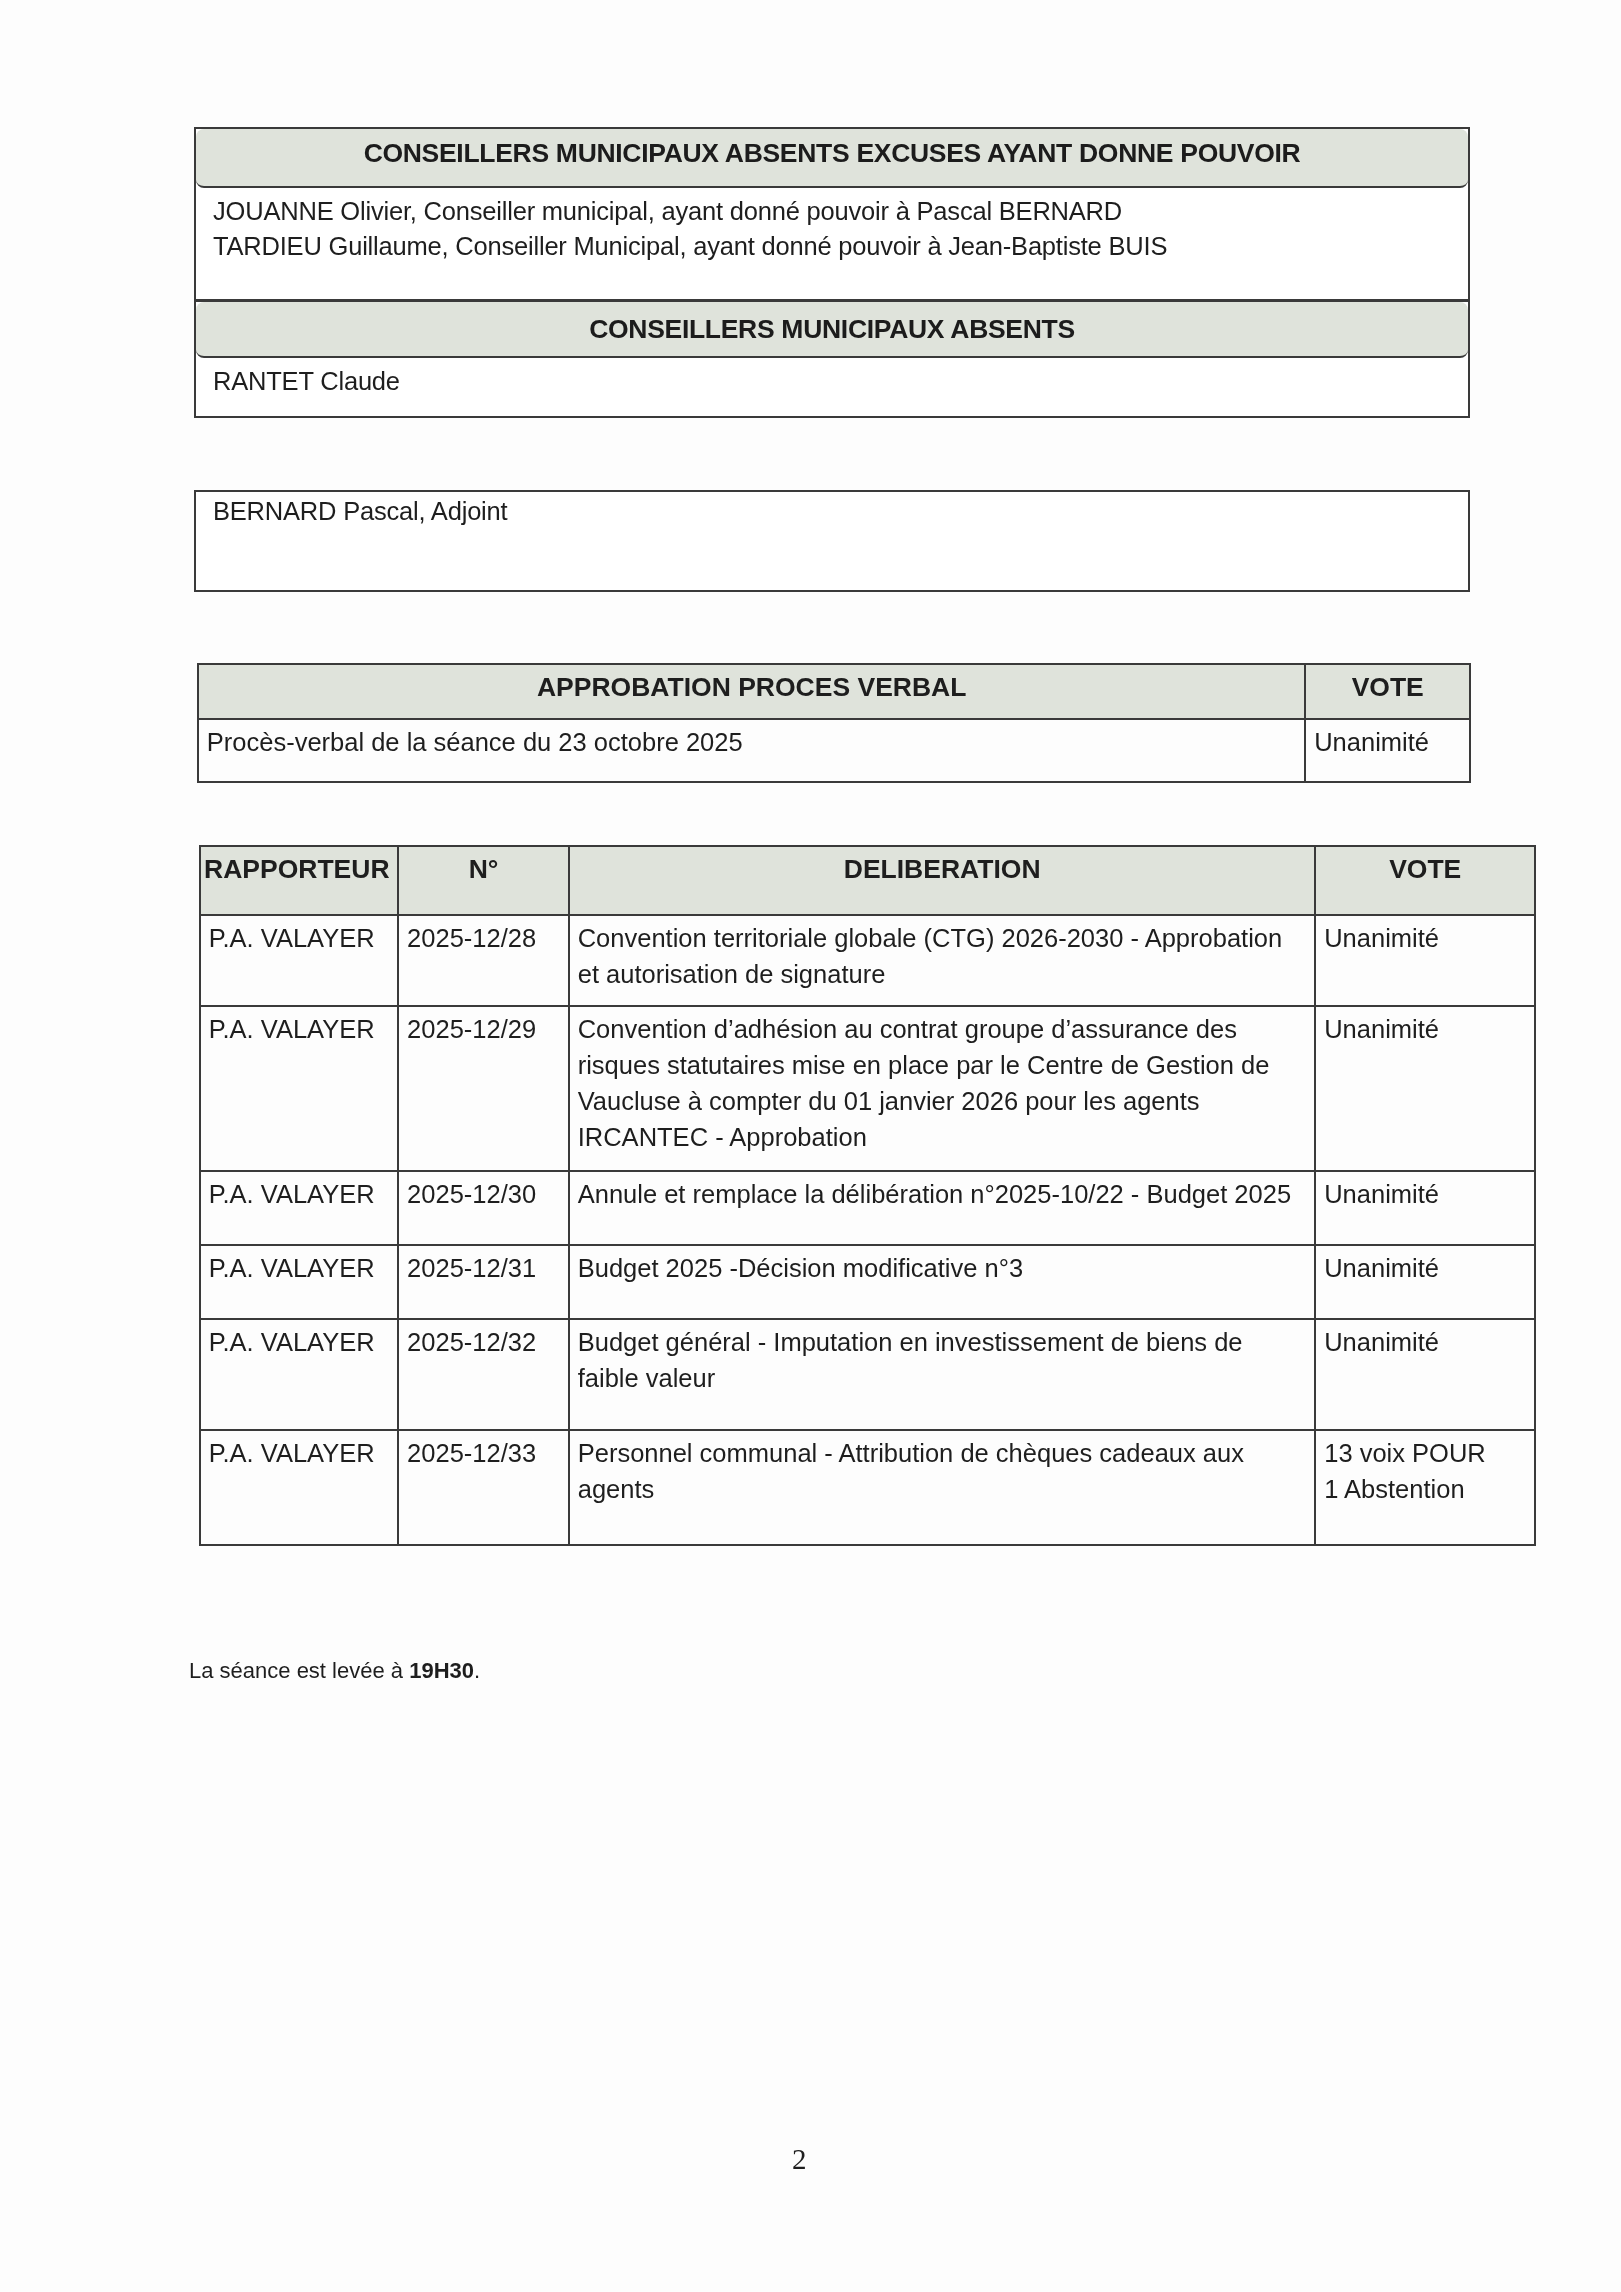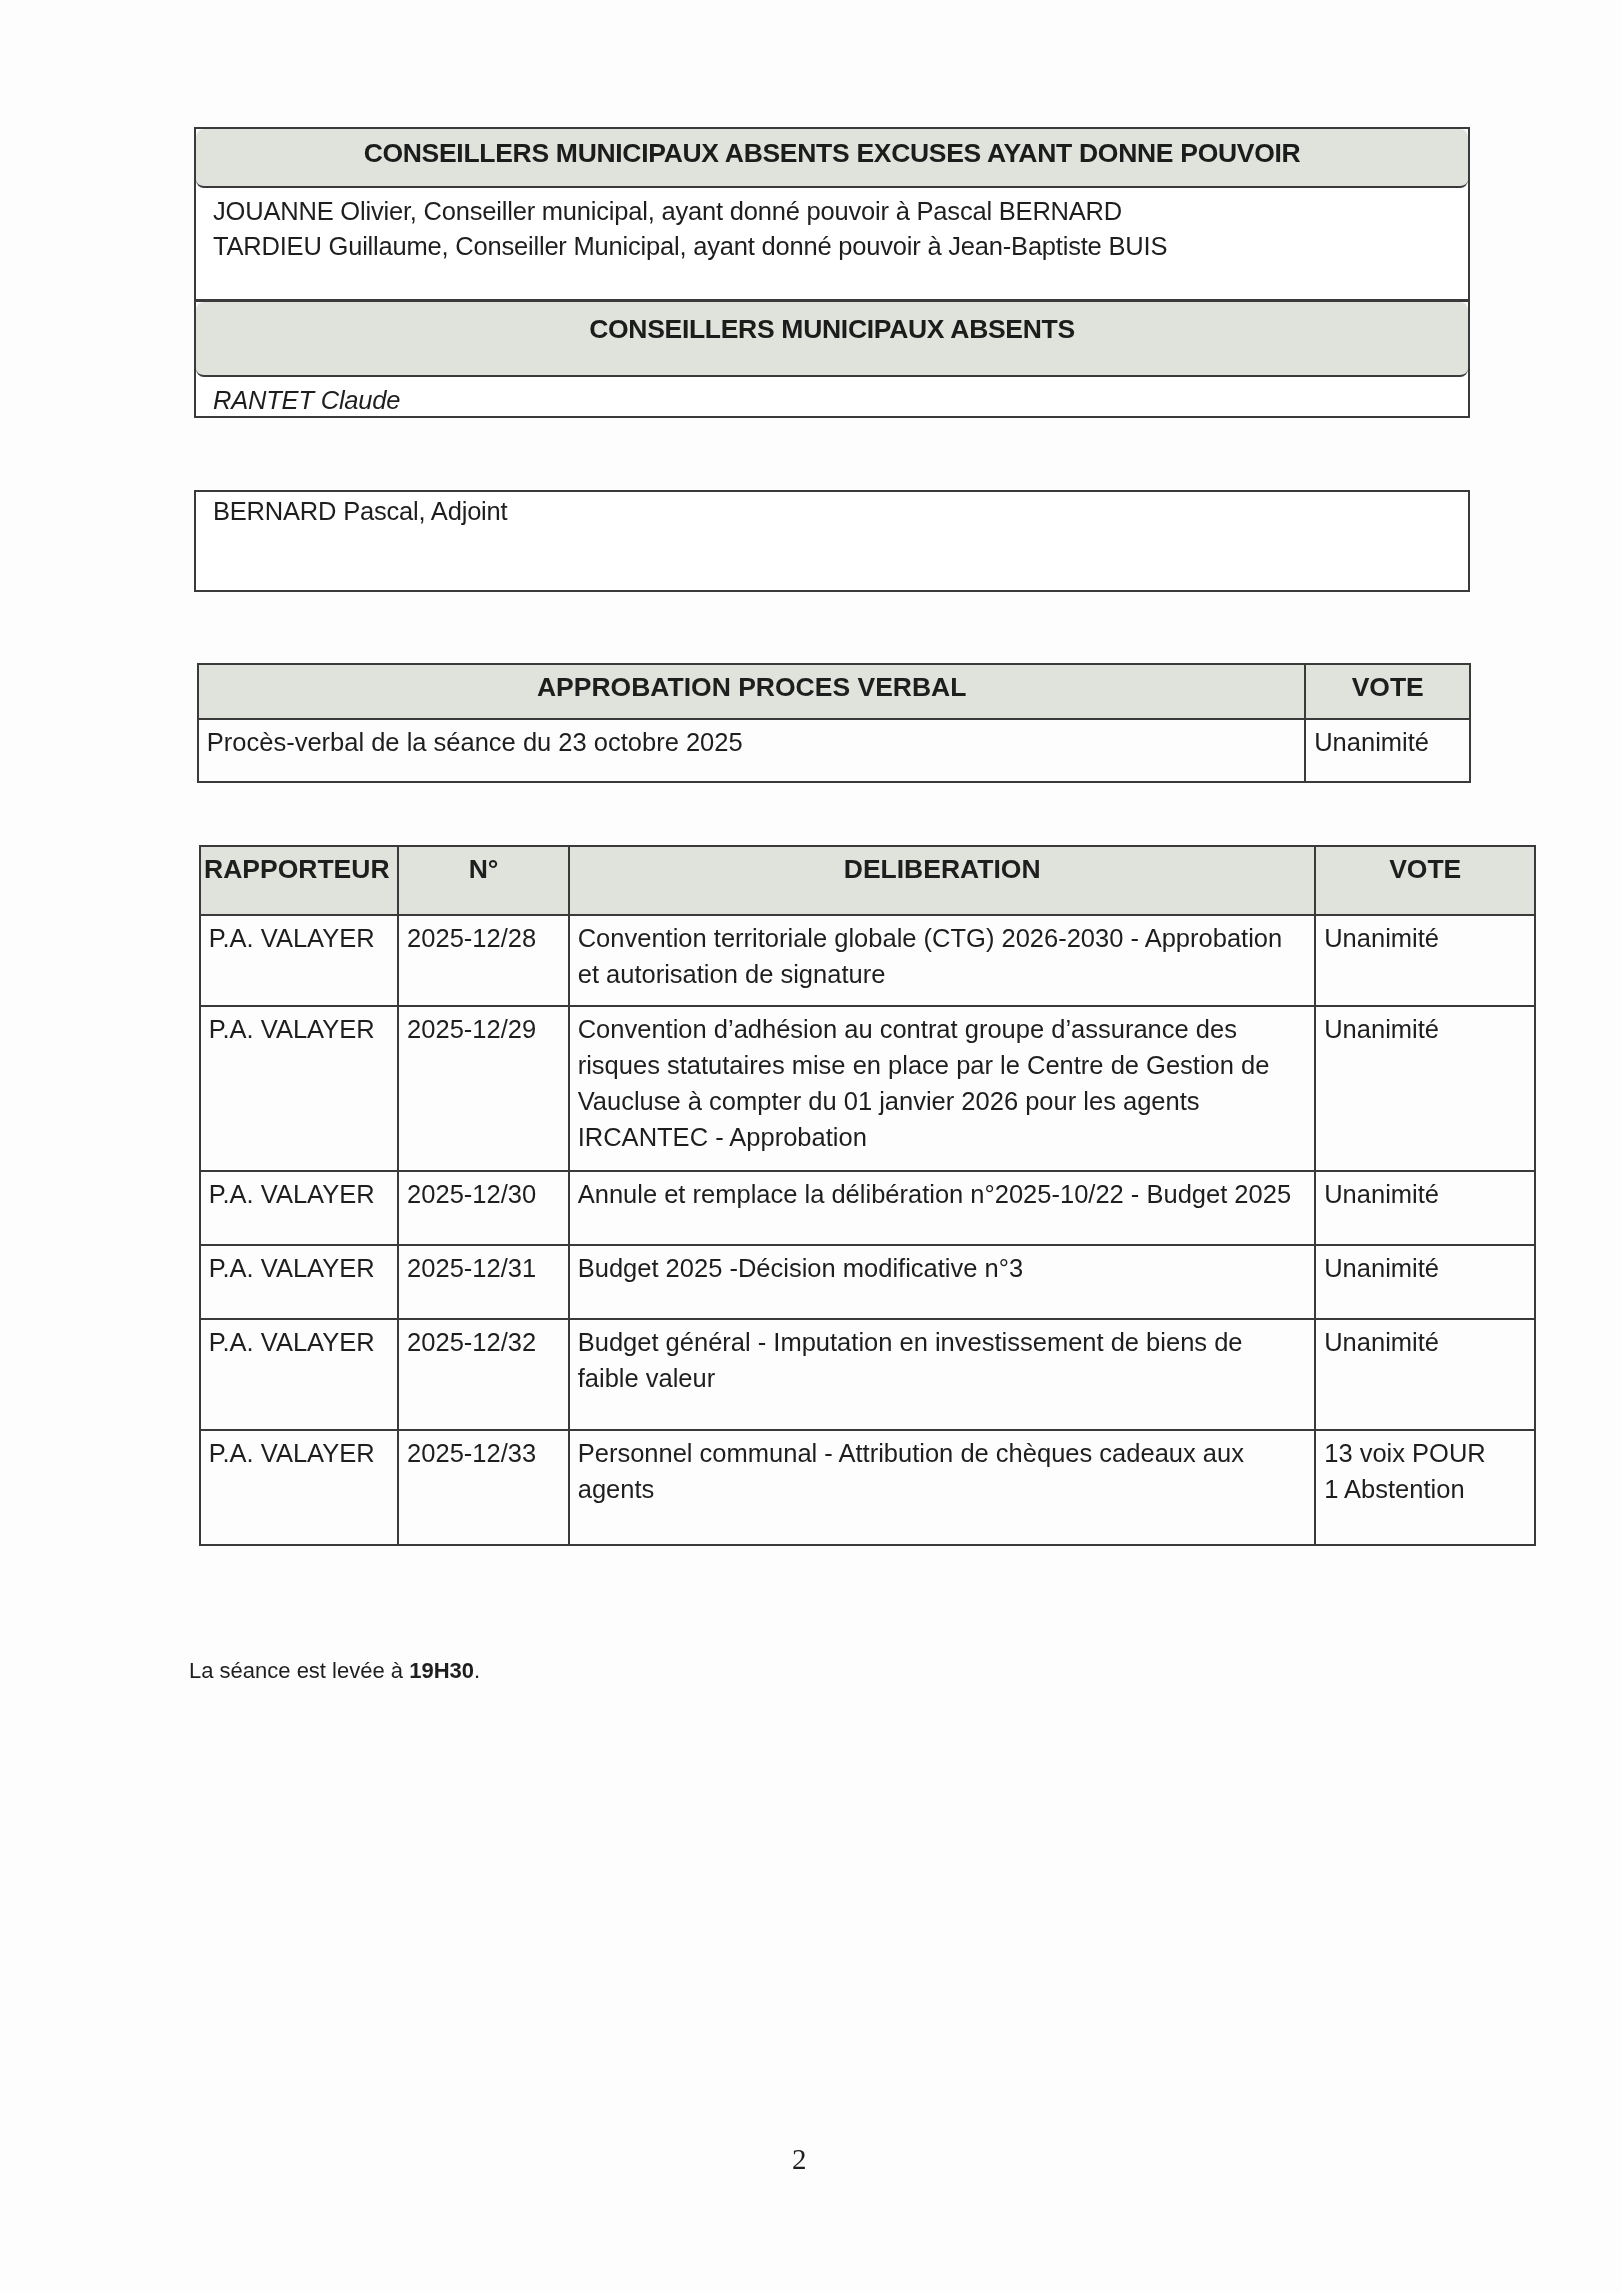--- a/index.html
+++ b/index.html
@@ -15,22 +15,22 @@
 </style>
 </head>
 <body>
 
 <div class="box" style="left:194px;top:127px;width:1276px;height:174px;">
   <div class="hdr" style="height:59px;line-height:49px;">CONSEILLERS MUNICIPAUX ABSENTS EXCUSES AYANT DONNE POUVOIR</div>
   <div class="line" style="margin-top:5.9px;">JOUANNE Olivier, Conseiller municipal, ayant donné pouvoir à Pascal BERNARD</div>
   <div class="line">TARDIEU Guillaume, Conseiller Municipal, ayant donné pouvoir à Jean-Baptiste BUIS</div>
 </div>
 <div class="box" style="left:194px;top:300px;width:1276px;height:118px;">
-  <div class="hdr" style="height:75px;line-height:55px;">CONSEILLERS MUNICIPAUX ABSENTS</div>
-  <div class="line" style="margin-top:5.9px;font-style:italic;">RANTET Claude</div>
+  <div class="hdr" style="height:56px;line-height:55px;">CONSEILLERS MUNICIPAUX ABSENTS</div>
+  <div class="line" style="margin-top:5.9px;">RANTET Claude</div>
 </div>
 
 <div class="box" style="left:194px;top:490px;width:1276px;height:102px;">
   <div class="line" style="margin-top:2px;">BERNARD Pascal, Adjoint</div>
 </div>
 
 <table class="tbl" style="position:absolute;left:197px;top:663px;width:1274px;">
   <tbody>
       <tr>
     <th style="height:45px;text-align:center;">APPROBATION PROCES VERBAL</th>

